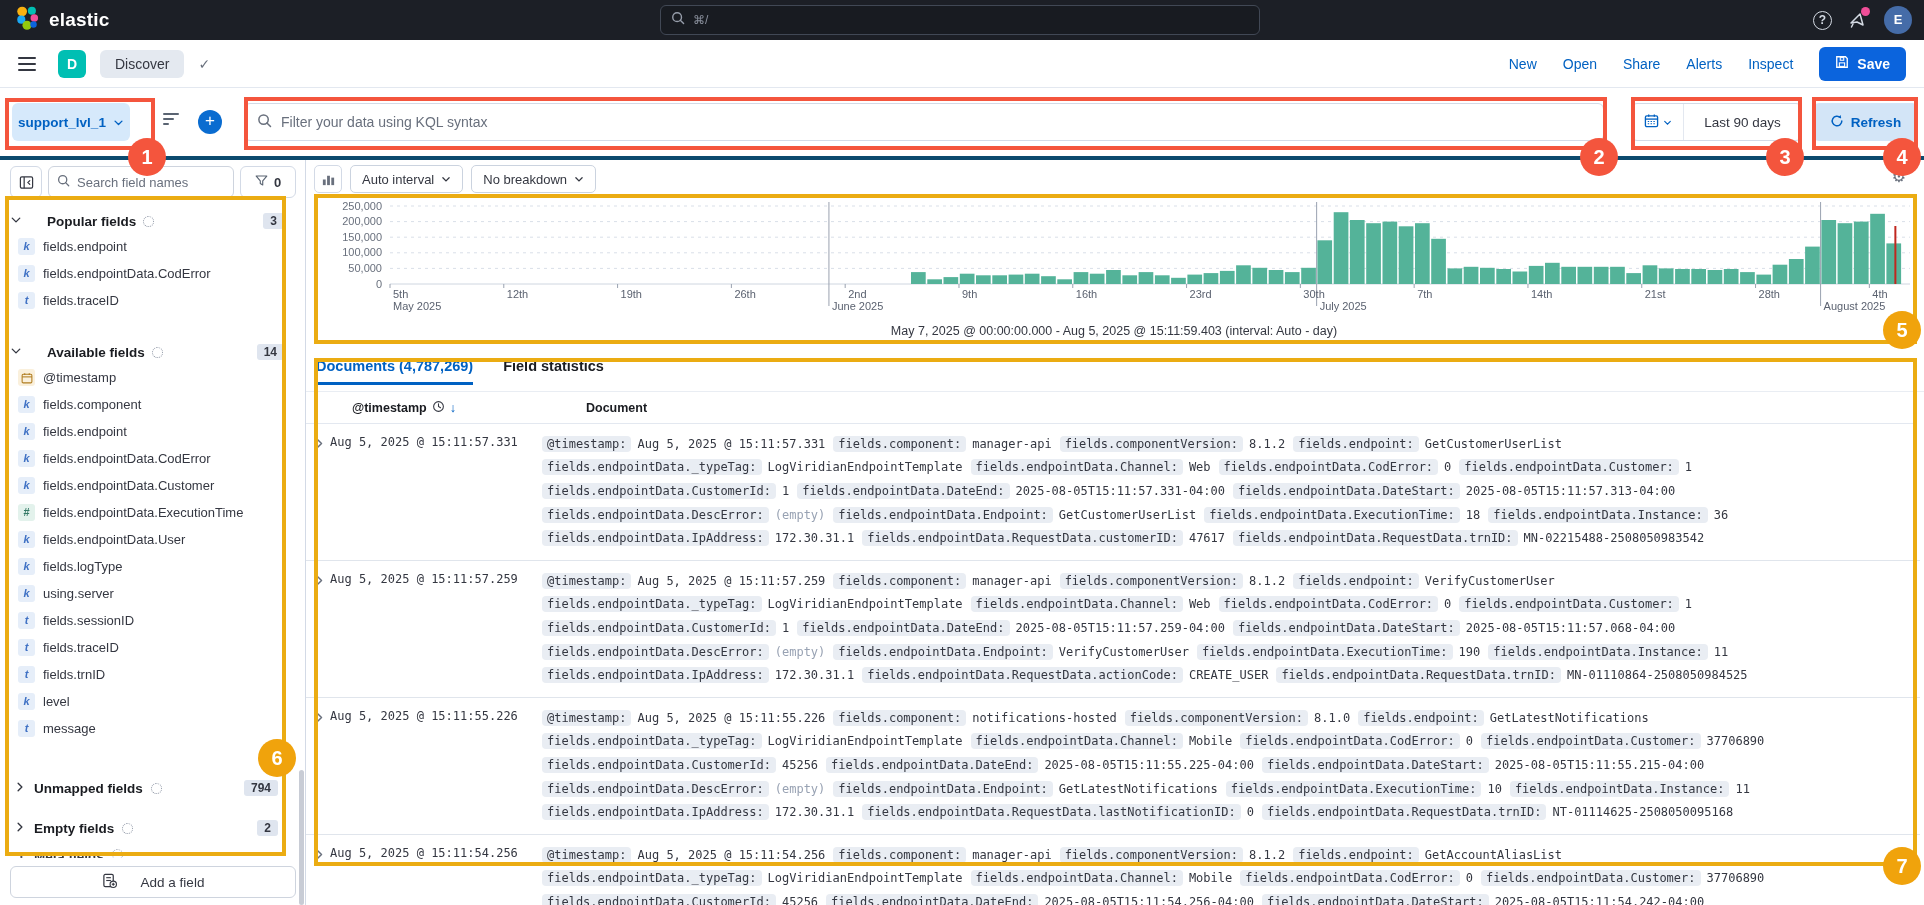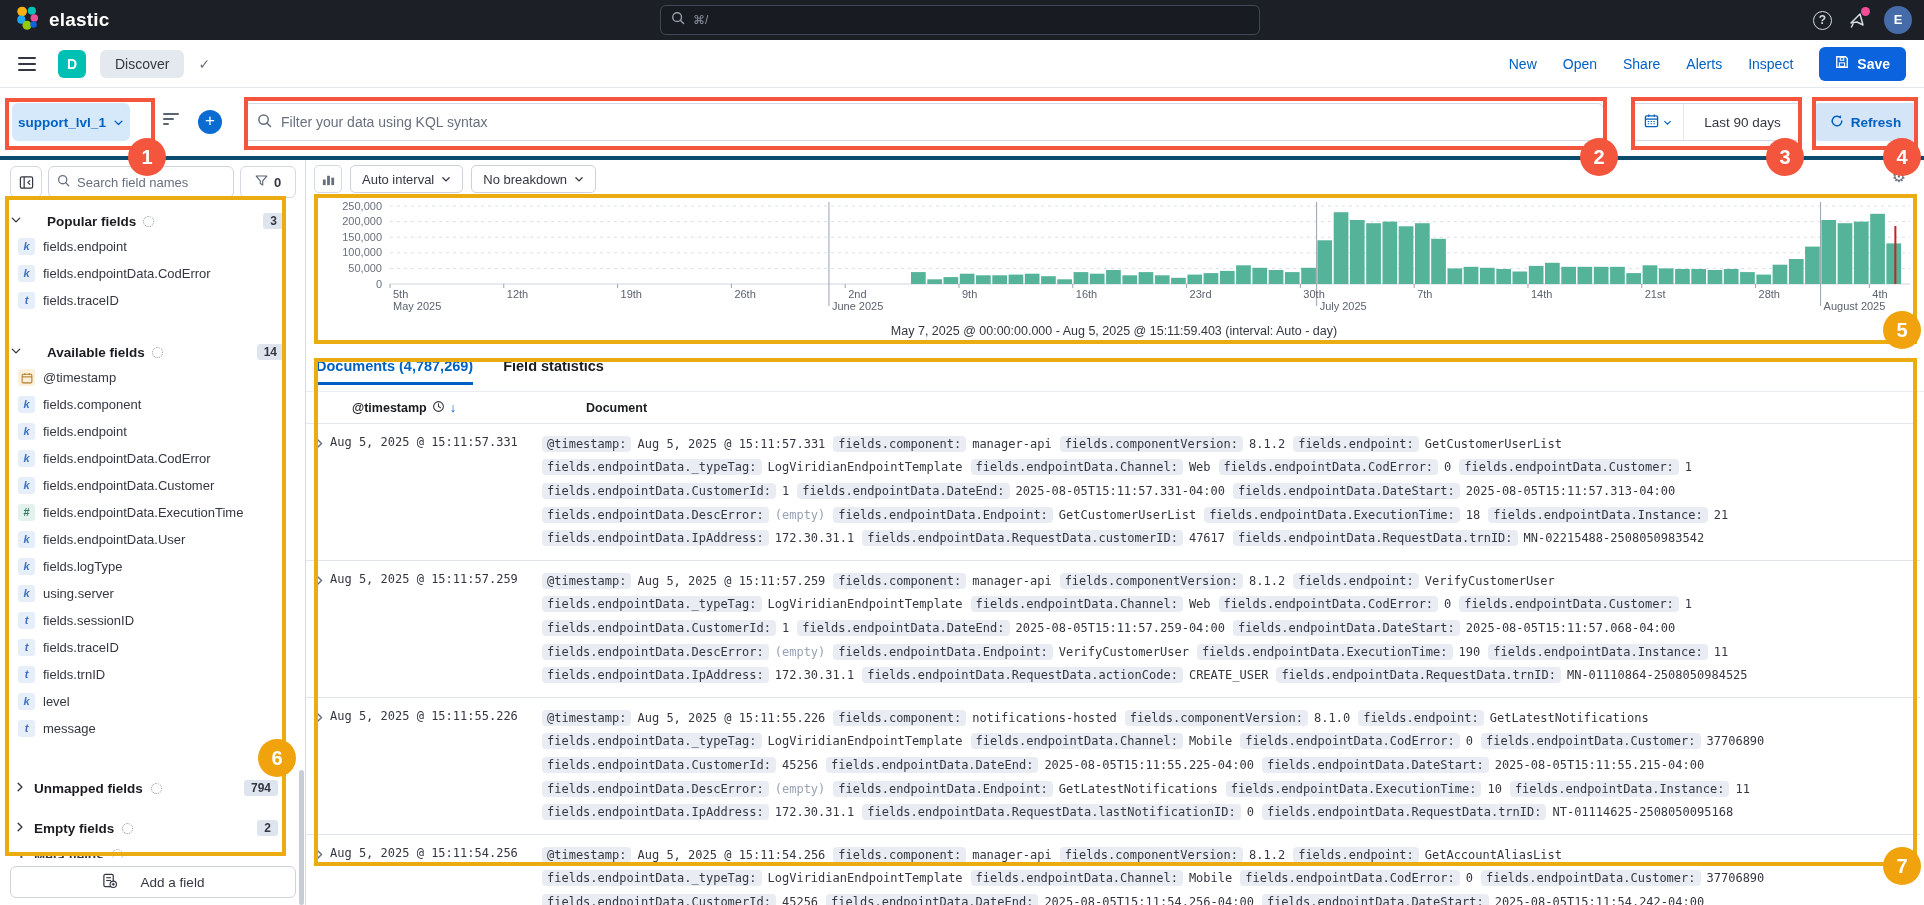--- a/index.html
+++ b/index.html
@@ -647,21 +647,21 @@
               <span class="pair">
                 <span class="chip">fields.endpointData.Endpoint:</span>
                 <span class="val">GetCustomerUserList</span>
               </span>
               <span class="pair">
                 <span class="chip">fields.endpointData.ExecutionTime:</span>
                 <span class="val">18</span>
               </span>
               <span class="pair">
                 <span class="chip">fields.endpointData.Instance:</span>
-                <span class="val">21</span>
+                <span class="val">36</span>
               </span>
             </div>
             <div class="docline">
               <span class="pair">
                 <span class="chip">fields.endpointData.IpAddress:</span>
                 <span class="val">172.30.31.1</span>
               </span>
               <span class="pair">
                 <span class="chip">fields.endpointData.RequestData.customerID:</span>
                 <span class="val">47617</span>

